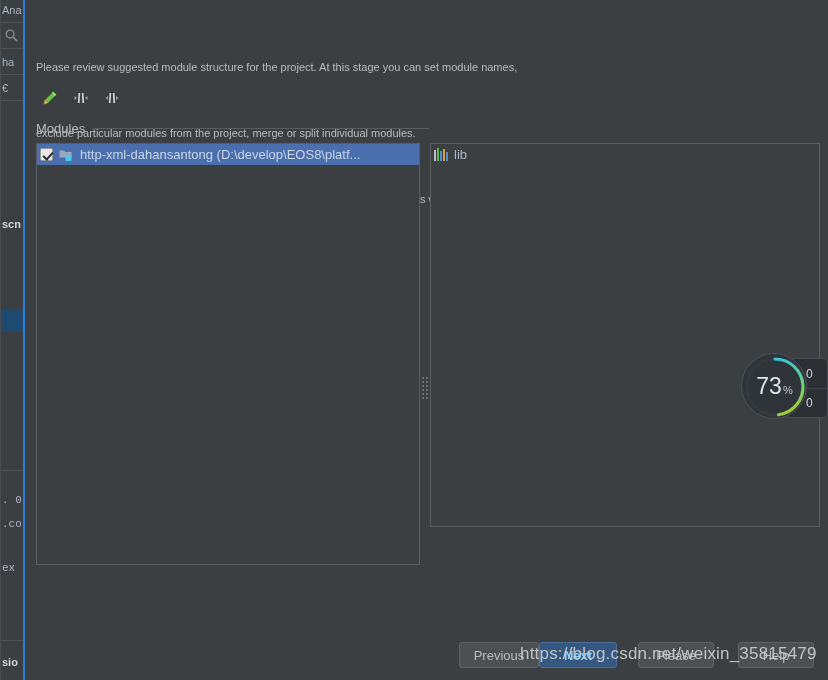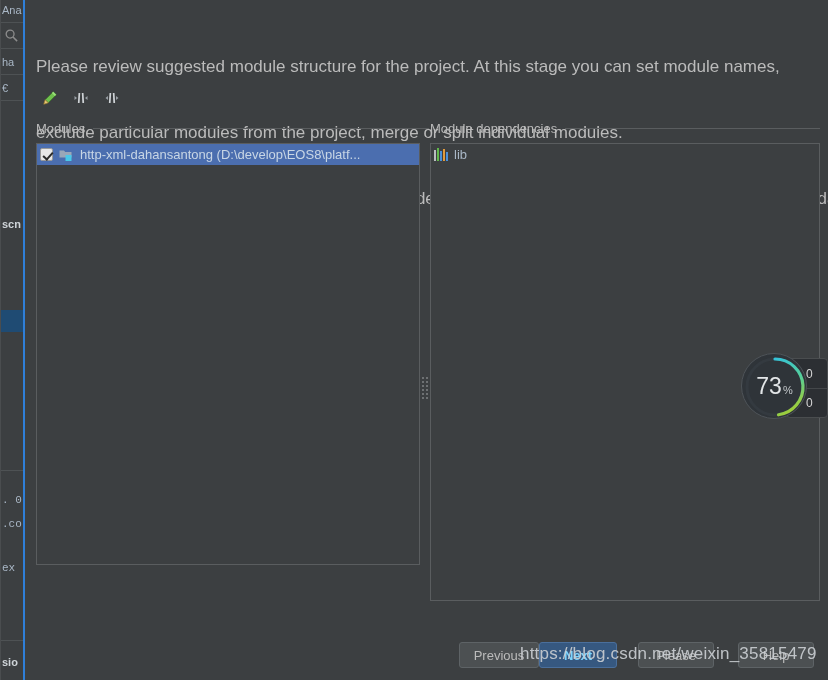--- a/index.html
+++ b/index.html
@@ -74,21 +74,21 @@
     left: 25px; top: 0;
     width: 803px; height: 680px;
     background: #3c3f41;
   }
 
   .intro {
     position: absolute;
     left: 11px; top: 12px;
     width: 780px;
     color: #bbbbbb;
-    font-size: 17px;
+    font-size: 11px;
     line-height: 22px;
     white-space: pre-wrap;
   }
   .intro div { white-space: nowrap; }
 
   
   .toolbar {
     position: absolute;
     left: 14px; top: 86px;
     height: 24px;
@@ -128,21 +128,21 @@
 
   
   .panel {
     position: absolute;
     background: #3c3f41;
     border: 1px solid #5a5d5f;
     box-sizing: border-box;
     overflow: hidden;
   }
   #modules-panel { left: 11px;  top: 143px; width: 384px; height: 422px; }
-  #deps-panel    { left: 405px; top: 143px; width: 390px; height: 458px; }
+  #deps-panel    { left: 405px; top: 143px; width: 390px; height: 384px; }
 
   .row {
     display: flex;
     align-items: center;
     height: 21px;
     padding: 0 3px;
     gap: 6px;
     white-space: nowrap;
     box-sizing: border-box;
   }
@@ -357,24 +357,20 @@
           <path d="M13 6 L15.5 8 L13 10 Z" fill="#9aa0a6"></path>
         </svg>
       </div>
     </div>
 
     <div class="sec-head" id="modules-head">
       <span class="lbl">Modules</span>
       <span class="rule"></span>
     </div>
 
-    <div class="sec-head" id="deps-head">
-      <span class="lbl">Module dependencies</span>
-      <span class="rule"></span>
-    </div>
 
     <div class="panel" id="modules-panel">
       <div class="row selected">
         <span class="cb"></span>
         <span class="ico-module">
           <svg width="15" height="14" viewBox="0 0 15 14">
             <path d="M0.5 2.5 L5 2.5 L6.2 4 L12.5 4 L12.5 9.5 L0.5 9.5 Z" fill="#9aa7b8"></path>
             <rect x="6.5" y="7" width="6" height="6" fill="#4bc8e8"></rect>
           </svg>
         </span>

